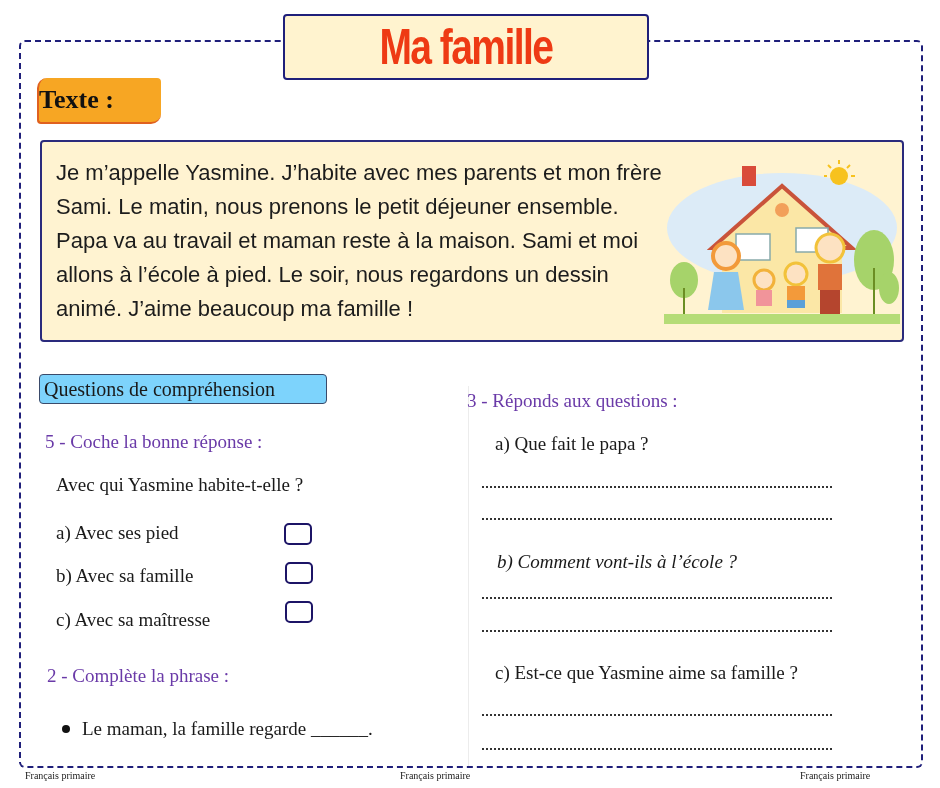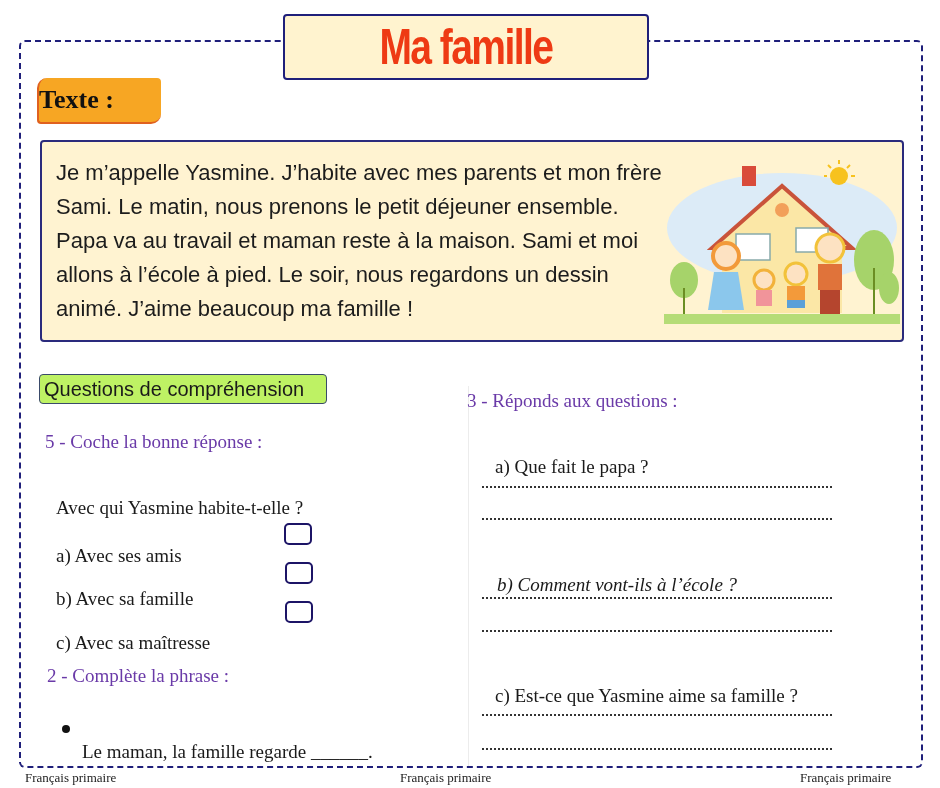--- a/index.html
+++ b/index.html
@@ -16,29 +16,29 @@
                background:#f7a623; border-radius:10px 4px 10px 4px; z-index:2;
                border-left:2px solid #e0611f; border-bottom:2px solid #e0611f;
                display:flex; align-items:center; justify-content:flex-start; box-sizing:border-box; }
   .texte-label { font-family:"Liberation Serif", serif; font-weight:bold; font-size:26px; color:#111; }
   .text-box { position:absolute; left:40px; top:140px; width:864px; height:202px;
               background:#fff3d1; border:2px solid #2a2a7c; border-radius:4px; box-sizing:border-box; }
   .passage { position:absolute; left:14px; top:14px; width:610px; margin:0;
              font-family:Liberation Sans, sans-serif; font-size:22px; line-height:34px; color:#1c1c1c; }
   .illus { position:absolute; left:622px; top:6px; width:236px; height:186px; }
   .q-header { position:absolute; left:39px; top:374px; height:30px; width:288px;
-              background:#bef264; border:1px solid #3a4a6a; border-radius:4px; box-sizing:border-box;
-              font-family:Liberation Sans, sans-serif; font-size:20px; line-height:28px; padding-left:4px; color:#1a1a1a; }
+              background:#7dd3fc; border:1px solid #3a4a6a; border-radius:4px; box-sizing:border-box;
+              font-family:Liberation Serif, serif; font-size:20px; line-height:28px; padding-left:4px; color:#1a1a1a; }
   .section-title { position:absolute; font-family:"Liberation Serif", serif; font-size:19px; color:#6a3aa8; }
-  .plain { position:absolute; font-family:"Liberation Serif", serif; font-size:19px; color:#1a1a1a; white-space:nowrap;margin-top:23px; }
+  .plain { position:absolute; font-family:"Liberation Serif", serif; font-size:19px; color:#1a1a1a; white-space:nowrap; }
   .checkbox { position:absolute; width:28px; height:22px; border:2px solid #1c1466; border-radius:5px; box-sizing:border-box; background:#fff; }
   .dots { position:absolute; left:482px; width:350px; border-bottom:2px dotted #333; height:0; }
   .divider { position:absolute; left:468px; top:386px; width:0; height:380px; border-left:1px solid #ececec; }
   .bullet { position:absolute; left:62px; top:725px; width:8px; height:8px; border-radius:50%; background:#111; }
-  .footer { position:absolute; top:770px; font-family:"Liberation Serif", serif; font-size:13px; color:#222; white-space:nowrap; }
+  .footer { position:absolute; top:770px; font-family:"Liberation Serif", serif; font-size:10px; color:#222; white-space:nowrap; }
 </style>
 </head>
 <body>
 
 <div class="frame"></div>
 
 <div class="title-box">
   <span class="title-text">Ma famille</span>
 </div>
 
@@ -81,21 +81,21 @@
     <rect x="156" y="142" width="20" height="26" fill="#b5452e"></rect>
     <rect x="0" y="166" width="236" height="10" fill="#b5dc77"></rect>
   </svg>
 </div>
 
 <div class="q-header">Questions de compréhension</div>
 
 <div class="section-title" style="left:45px; top:431px;">5 - Coche la bonne réponse :</div>
 <div class="plain" style="left:56px; top:474px;">Avec qui Yasmine habite-t-elle ?</div>
 
-<div class="plain" style="left:56px; top:522px;">a) Avec ses amis</div>
+<div class="plain" style="left:56px; top:522px;">a) Avec ses pied</div>
 <div class="checkbox" style="left:284px; top:523px;"></div>
 
 <div class="plain" style="left:56px; top:565px;">b) Avec sa famille</div>
 <div class="checkbox" style="left:285px; top:562px;"></div>
 
 <div class="plain" style="left:56px; top:609px;">c) Avec sa maîtresse</div>
 <div class="checkbox" style="left:285px; top:601px;"></div>
 
 <div class="section-title" style="left:47px; top:665px;">2 - Complète la phrase :</div>
 <div class="bullet"></div>

